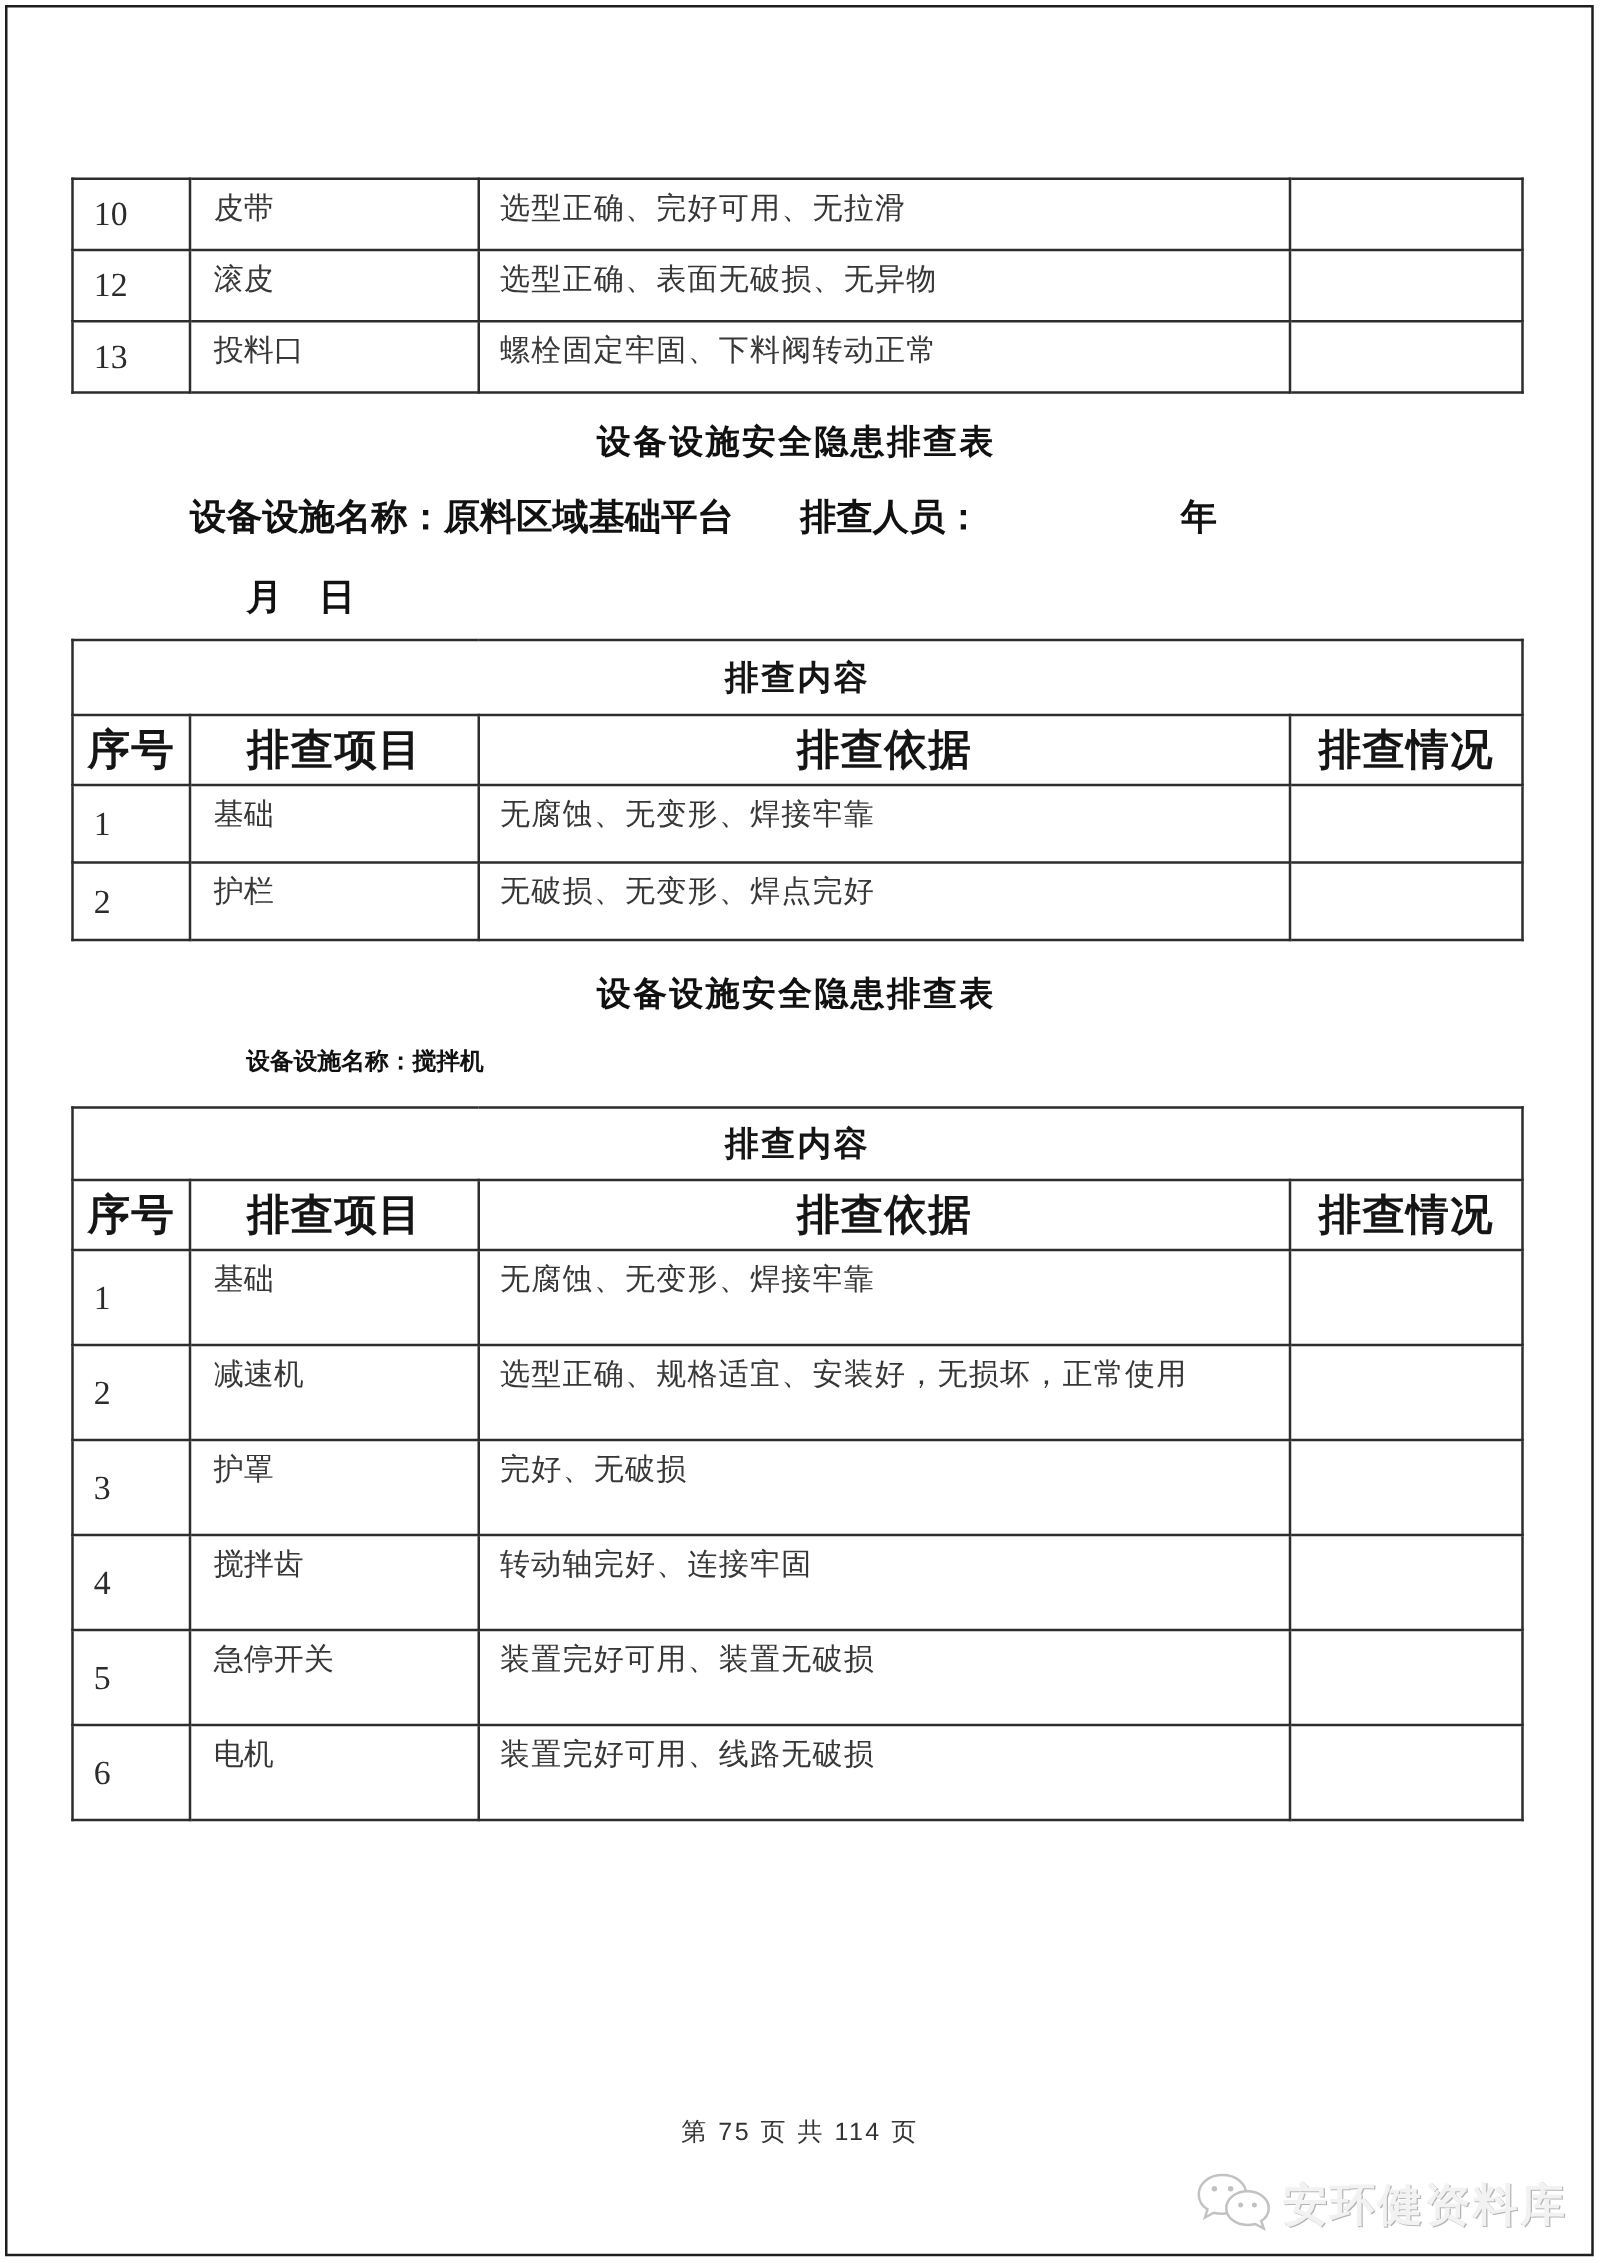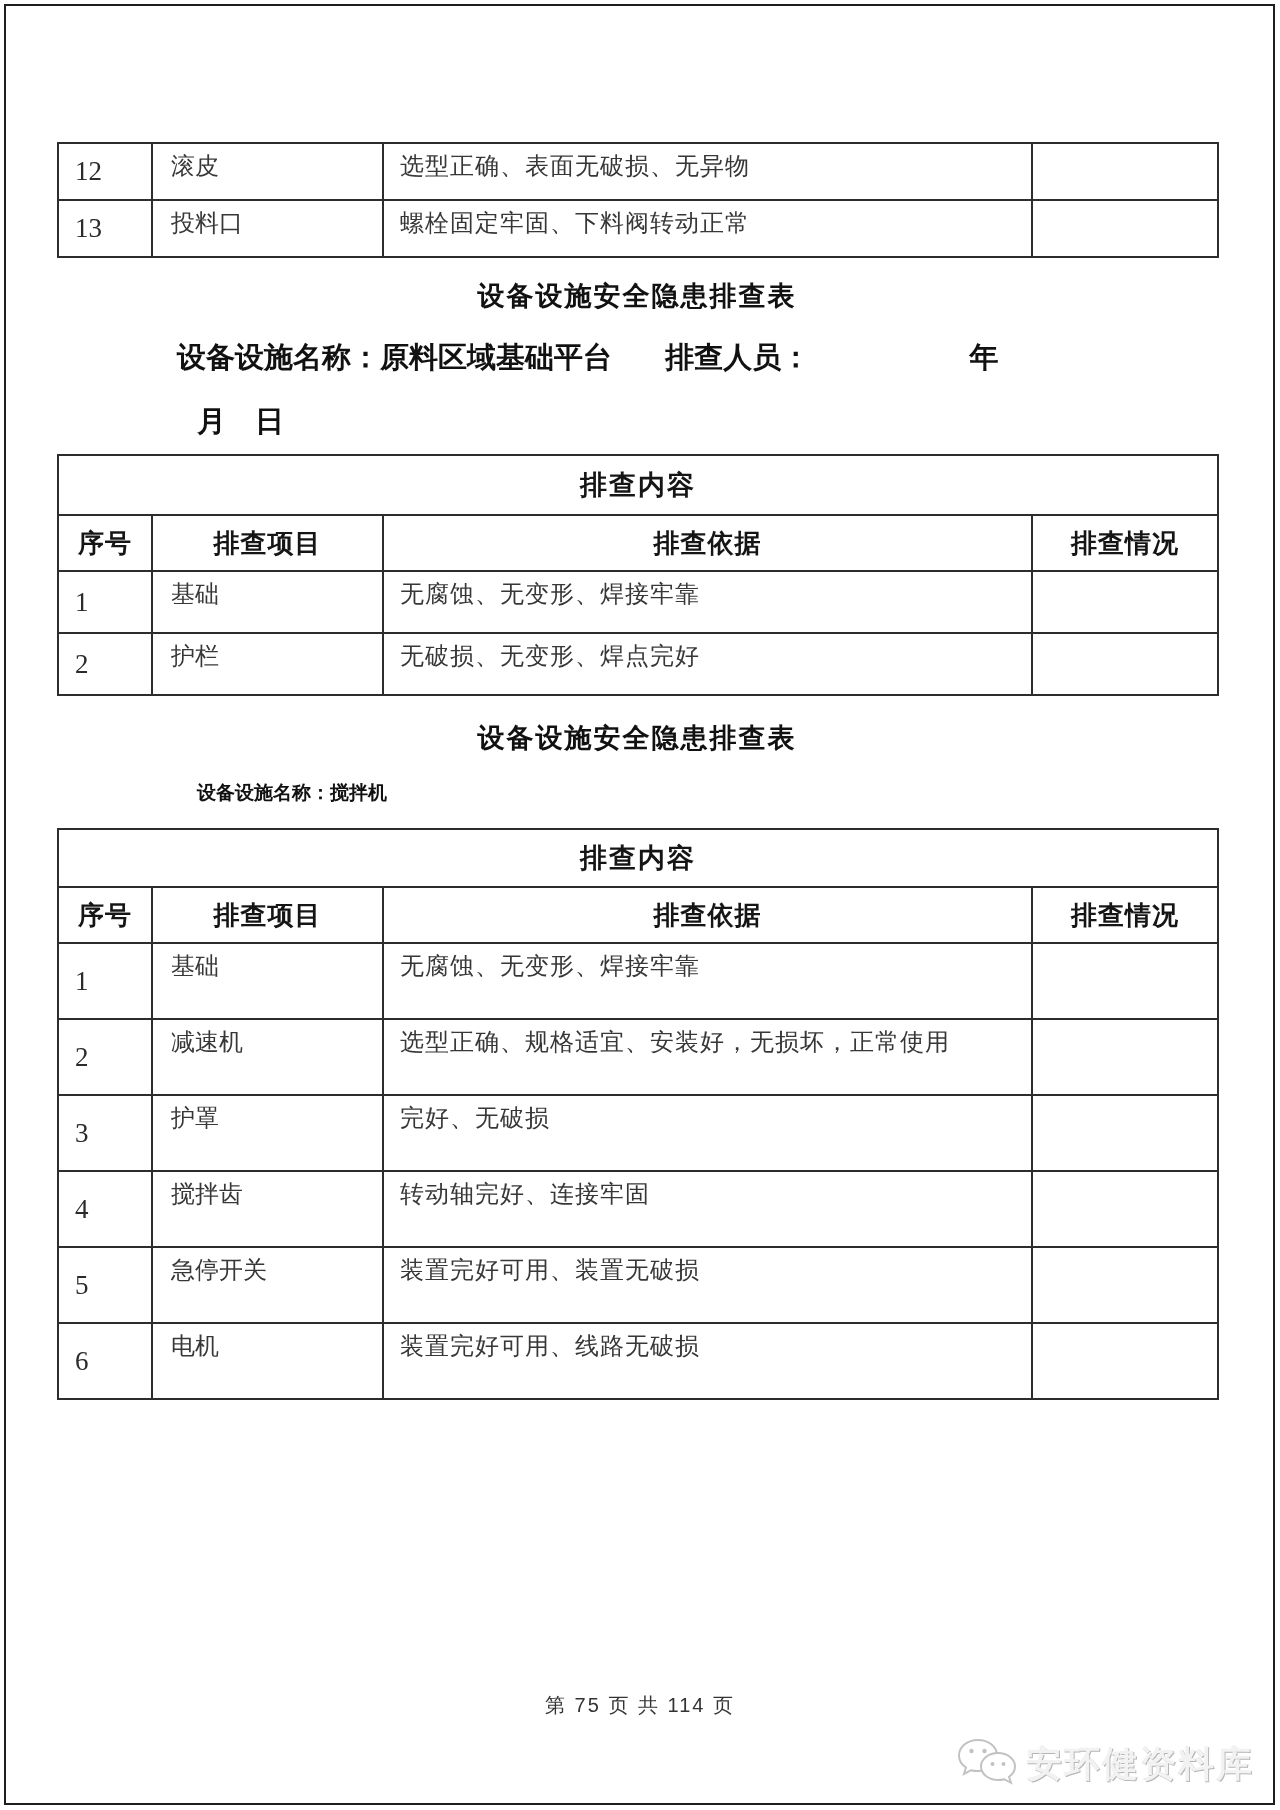--- a/index.html
+++ b/index.html
@@ -34,41 +34,41 @@
     font-size:24px;color:#373737;padding:6px 6px 0 16px;vertical-align:top;
     letter-spacing:1px;
   }
   .c-status{background:#fff;}
 
   .doc-title{
     margin-top:20px;text-align:center;font-size:27px;font-weight:bold;
     color:#111;line-height:36px;letter-spacing:2px;
   }
   .subtitle-row{
-    margin-top:24px;margin-left:120px;font-size:29px;font-weight:bold;
+    margin-top:24px;margin-left:95px;font-size:29px;font-weight:bold;
     color:#111;line-height:38px;white-space:nowrap;
   }
   .subtitle-row .sp-mid{margin-left:46px;}
   .subtitle-row .sp-year{margin-left:152px;}
   .monthday{
     margin-top:26px;margin-left:140px;font-size:29px;font-weight:bold;
     color:#111;line-height:38px;
   }
   .t2{margin-top:14px;}
   .t3{margin-top:16px;}
 
   tr.merged-row{height:60px;}
   .t3 tr.merged-row{height:58px;}
   .merged-cell{
     text-align:center;vertical-align:middle;font-size:27px;font-weight:bold;
     color:#151515;letter-spacing:2px;
   }
   tr.colhead-row{height:56px;}
   .colhead-cell{
-    text-align:center;vertical-align:middle;font-size:26px;font-weight:bold;
+    text-align:center;vertical-align:middle;font-size:34px;font-weight:bold;
     color:#151515;letter-spacing:1px;
   }
   .t2 tr.data-row{height:62px;}
   .t3 tr.data-row{height:76px;}
 
   .mt-sec2{margin-top:24px;}
   .subtitle2{
     margin-top:18px;margin-left:140px;font-size:19px;font-weight:bold;
     color:#111;line-height:38px;
   }
@@ -98,20 +98,26 @@
 <div class="content">
 
   <table class="tbl t1">
     <colgroup>
         <col style="width:94px">
         <col style="width:231px">
         <col style="width:649px">
         <col style="width:186px">
       </colgroup>
     <tbody>
+      <tr>
+        <td class="c-num">10</td>
+        <td class="c-item">皮带</td>
+        <td class="c-basis">选型正确、完好可用、无拉滑</td>
+        <td class="c-status"></td>
+      </tr>
       <tr>
         <td class="c-num">12</td>
         <td class="c-item">滚皮</td>
         <td class="c-basis">选型正确、表面无破损、无异物</td>
         <td class="c-status"></td>
       </tr>
       <tr>
         <td class="c-num">13</td>
         <td class="c-item">投料口</td>
         <td class="c-basis">螺栓固定牢固、下料阀转动正常</td>

